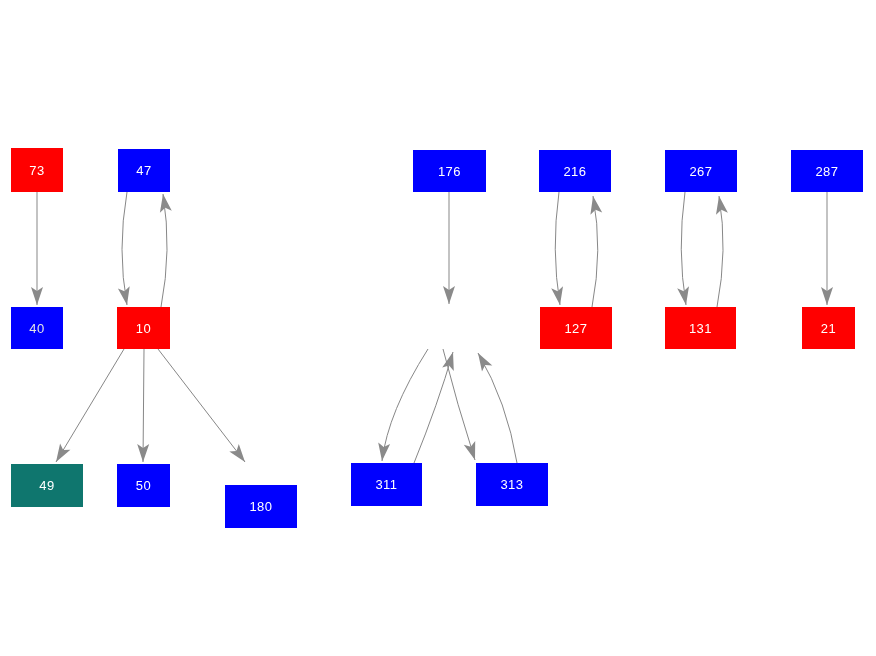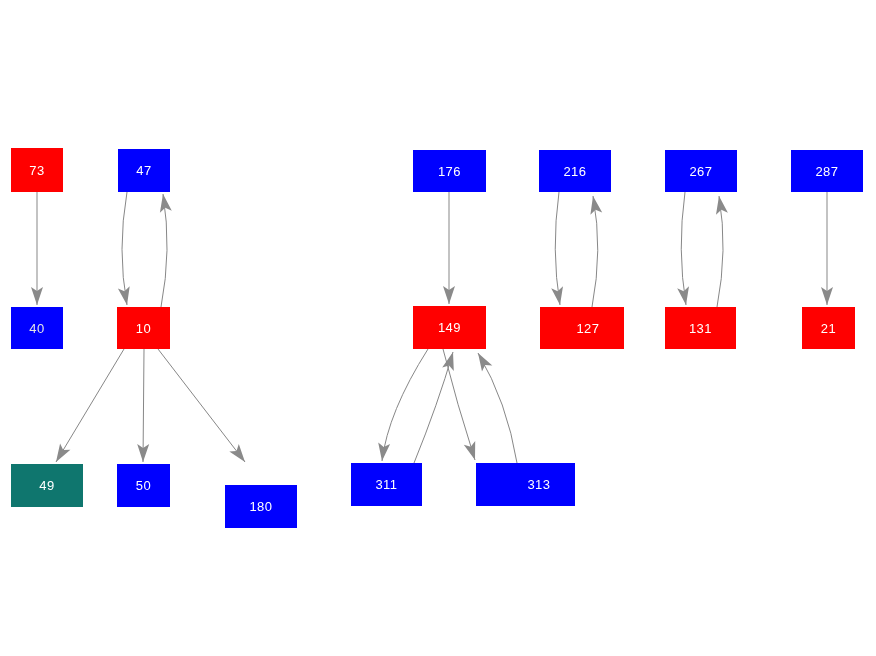--- a/index.html
+++ b/index.html
@@ -79,23 +79,22 @@
     </svg>
   <div class="nodes-layer">
       <div class="graph-node" style="left: 11px; top: 148px; width: 52px; height: 44px; background: rgb(255, 0, 0); color: rgb(255, 255, 255);">73</div>
       <div class="graph-node" style="left: 118px; top: 149px; width: 52px; height: 43px; background: rgb(0, 0, 255); color: rgb(255, 255, 255);">47</div>
       <div class="graph-node" style="left: 413px; top: 150px; width: 73px; height: 42px; background: rgb(0, 0, 255); color: rgb(255, 255, 255);">176</div>
       <div class="graph-node" style="left: 539px; top: 150px; width: 72px; height: 42px; background: rgb(0, 0, 255); color: rgb(255, 255, 255);">216</div>
       <div class="graph-node" style="left: 665px; top: 150px; width: 72px; height: 42px; background: rgb(0, 0, 255); color: rgb(255, 255, 255);">267</div>
       <div class="graph-node" style="left: 791px; top: 150px; width: 72px; height: 42px; background: rgb(0, 0, 255); color: rgb(255, 255, 255);">287</div>
       <div class="graph-node" style="left: 11px; top: 307px; width: 52px; height: 42px; background: rgb(0, 0, 255); color: #e5e5e5;">40</div>
       <div class="graph-node" style="left: 117px; top: 307px; width: 53px; height: 42px; background: rgb(255, 0, 0); color: rgb(255, 255, 255);">10</div>
-      <div class="graph-node" style="left: 413px; top: 306px; width: 73px; height: 43px; background: rgb(255, 0, 0); color: rgb(255, 255, 255);">149</div>
-      <div class="graph-node" style="left: 540px; top: 307px; width: 72px; height: 42px; background: rgb(255, 0, 0); color: rgb(255, 255, 255); padding-left: 12px;">127</div>
+      <div class="graph-node" style="left: 540px; top: 307px; width: 72px; height: 42px; background: rgb(255, 0, 0); color: rgb(255, 255, 255);">127</div>
       <div class="graph-node" style="left: 665px; top: 307px; width: 71px; height: 42px; background: rgb(255, 0, 0); color: rgb(255, 255, 255);">131</div>
       <div class="graph-node" style="left: 802px; top: 307px; width: 53px; height: 42px; background: rgb(255, 0, 0); color: rgb(255, 255, 255);">21</div>
       <div class="graph-node" style="left: 11px; top: 464px; width: 72px; height: 43px; background: #0f766e; color: rgb(255, 255, 255);">49</div>
       <div class="graph-node" style="left: 117px; top: 464px; width: 53px; height: 43px; background: rgb(0, 0, 255); color: rgb(255, 255, 255);">50</div>
       <div class="graph-node" style="left: 225px; top: 485px; width: 72px; height: 43px; background: rgb(0, 0, 255); color: rgb(255, 255, 255);">180</div>
       <div class="graph-node" style="left: 351px; top: 463px; width: 71px; height: 43px; background: rgb(0, 0, 255); color: rgb(255, 255, 255);">311</div>
-      <div class="graph-node" style="left: 476px; top: 463px; width: 72px; height: 43px; background: rgb(0, 0, 255); color: rgb(255, 255, 255); padding-left: 27px;">313</div>
+      <div class="graph-node" style="left: 476px; top: 463px; width: 72px; height: 43px; background: rgb(0, 0, 255); color: rgb(255, 255, 255);">313</div>
     </div>
 </div>
 
 </body></html>

